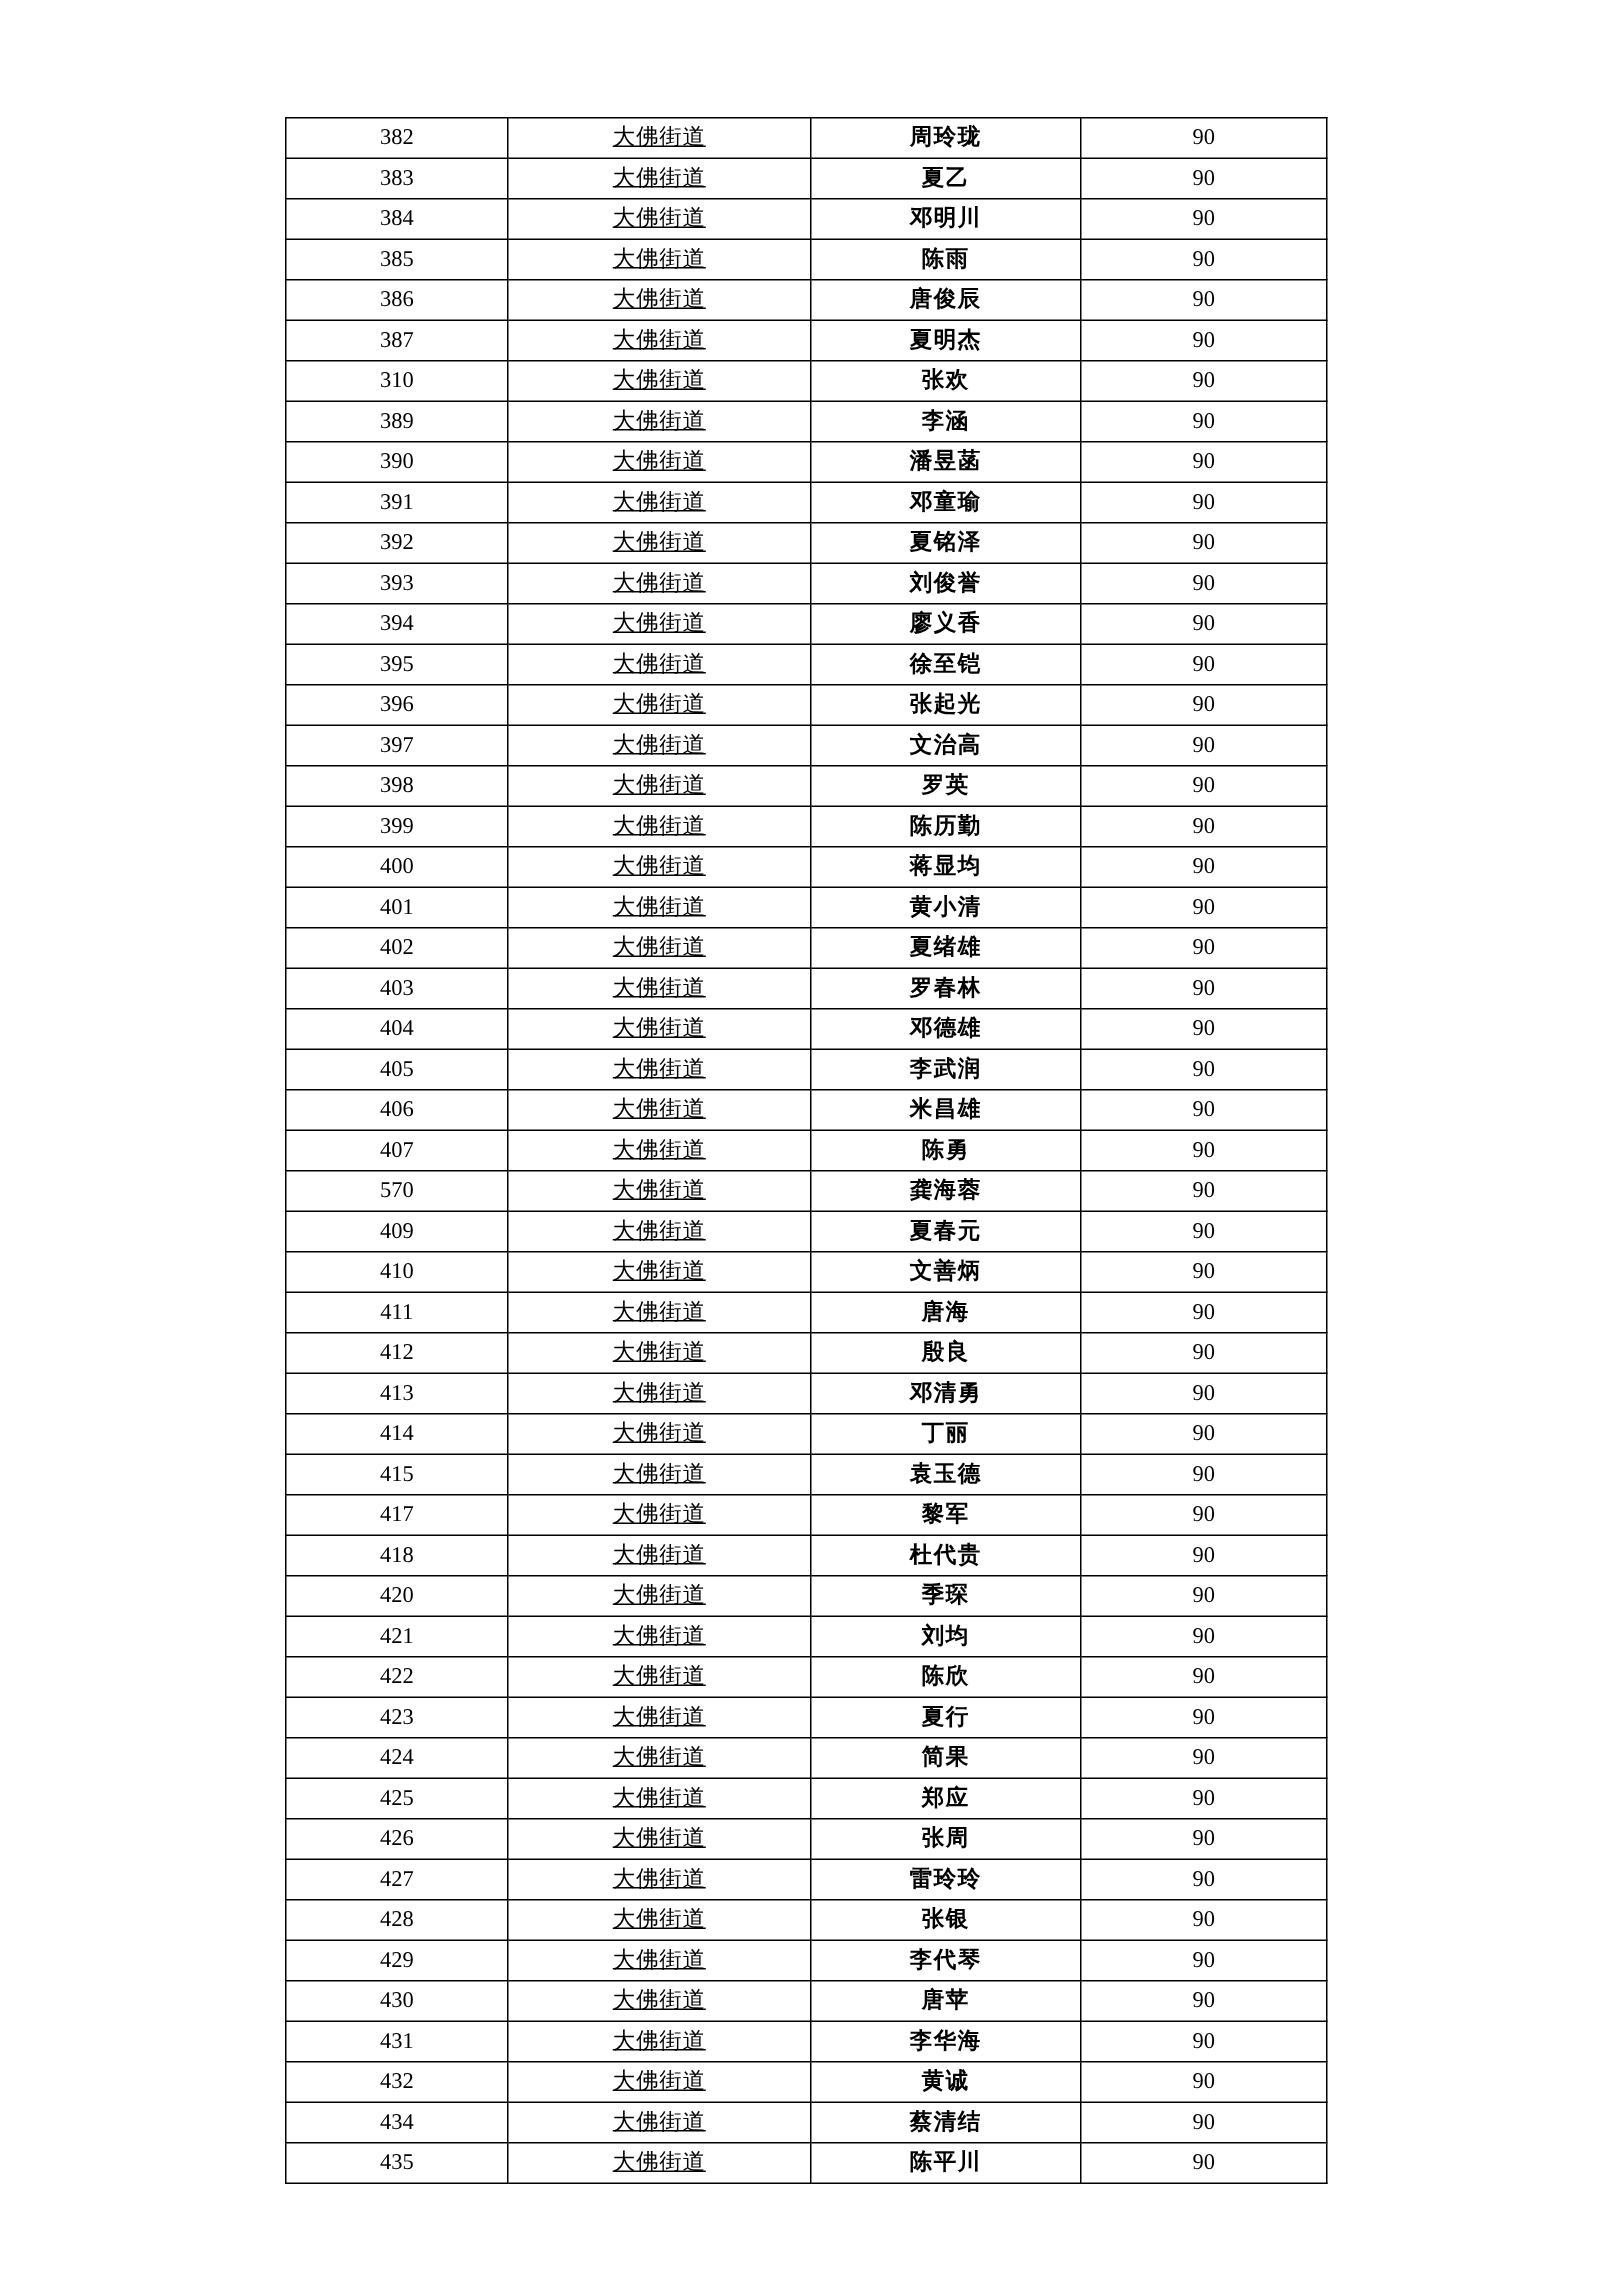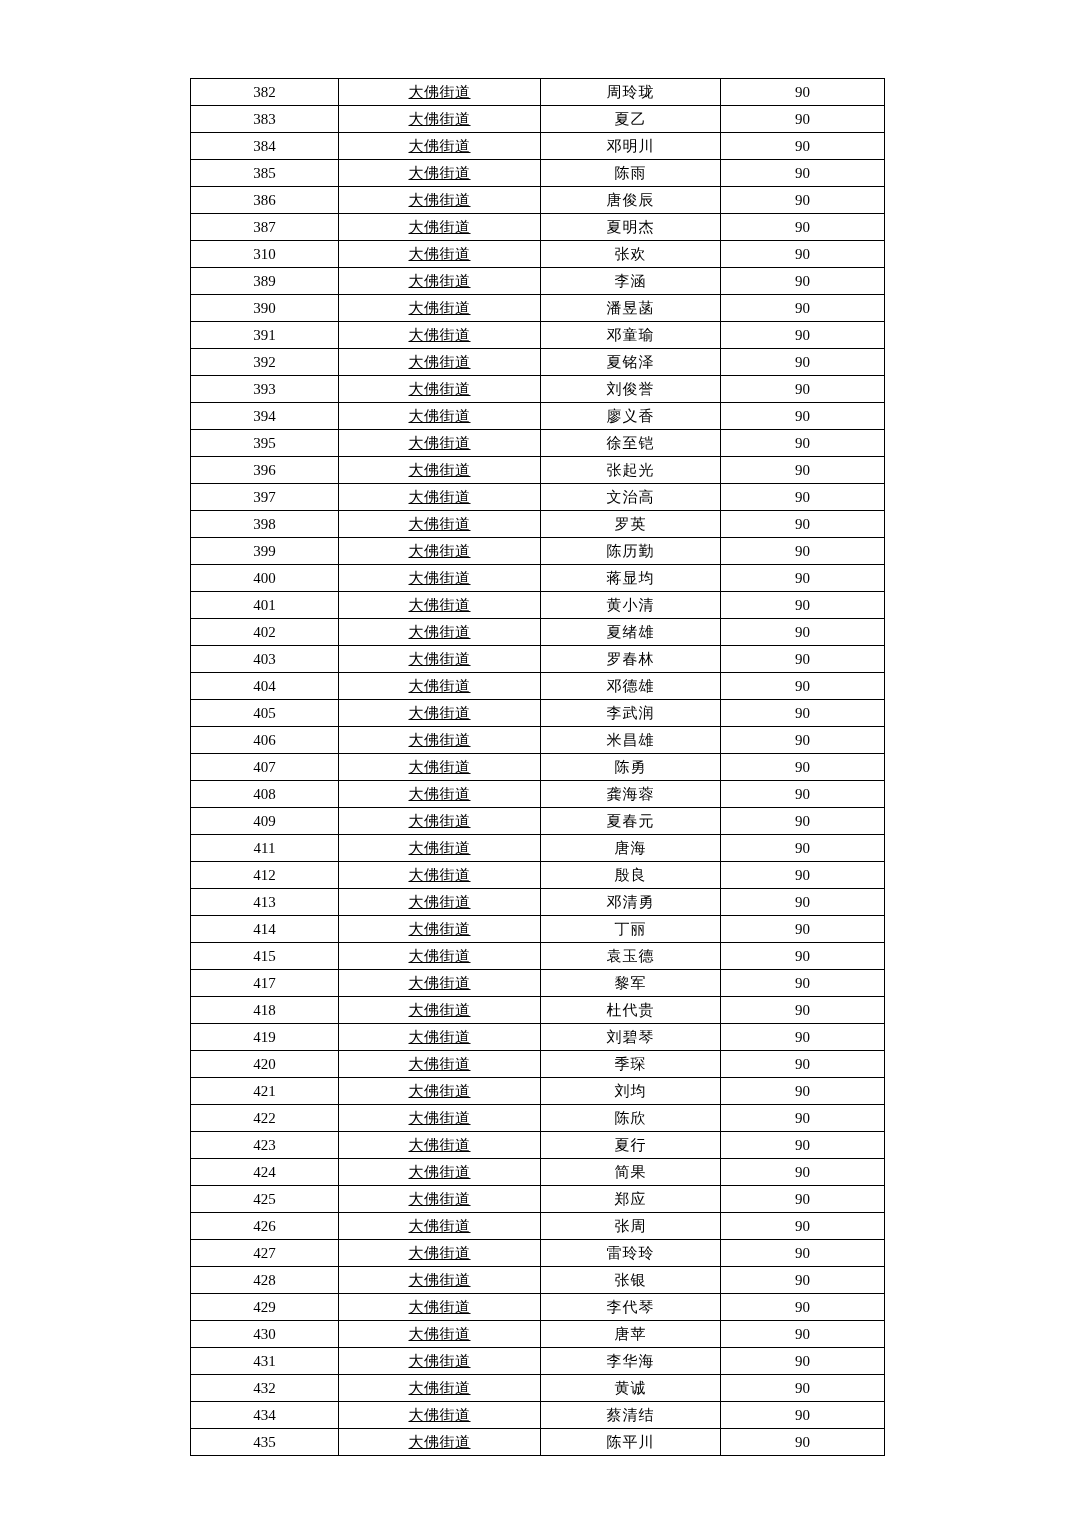--- a/index.html
+++ b/index.html
@@ -36,21 +36,21 @@
     white-space: nowrap;
     overflow: hidden;
   }
   col.c-index { width: 148px; }
   col.c-street { width: 202px; }
   col.c-name   { width: 180px; }
   col.c-score  { width: 164px; }
 
   td.idx   { font-size: 15px; }
   td.street{ font-size: 14px; letter-spacing: 0.5px; text-decoration: underline; }
-  td.name  { font-size: 15px; letter-spacing: 1px; }
+  td.name  { font-size: 15px; letter-spacing: 1px; font-weight: bold; }
   td.score { font-size: 15px; margin-left: 44px; }
 </style>
 </head>
 <body>
 
 <div class="page">
   <table class="roster">
     <colgroup>
       <col class="c-index">
       <col class="c-street">
@@ -208,32 +208,38 @@
           <td class="name">米昌雄</td>
           <td class="score">90</td>
         </tr>
         <tr>
           <td class="idx">407</td>
           <td class="street">大佛街道</td>
           <td class="name">陈勇</td>
           <td class="score">90</td>
         </tr>
         <tr>
-          <td class="idx">408</td>
+          <td class="idx">570</td>
           <td class="street">大佛街道</td>
           <td class="name">龚海蓉</td>
           <td class="score">90</td>
         </tr>
         <tr>
           <td class="idx">409</td>
           <td class="street">大佛街道</td>
           <td class="name">夏春元</td>
           <td class="score">90</td>
         </tr>
         <tr>
+          <td class="idx">410</td>
+          <td class="street">大佛街道</td>
+          <td class="name">文善炳</td>
+          <td class="score">90</td>
+        </tr>
+        <tr>
           <td class="idx">411</td>
           <td class="street">大佛街道</td>
           <td class="name">唐海</td>
           <td class="score">90</td>
         </tr>
         <tr>
           <td class="idx">412</td>
           <td class="street">大佛街道</td>
           <td class="name">殷良</td>
           <td class="score">90</td>
@@ -259,26 +265,20 @@
         <tr>
           <td class="idx">417</td>
           <td class="street">大佛街道</td>
           <td class="name">黎军</td>
           <td class="score">90</td>
         </tr>
         <tr>
           <td class="idx">418</td>
           <td class="street">大佛街道</td>
           <td class="name">杜代贵</td>
-          <td class="score">90</td>
-        </tr>
-        <tr>
-          <td class="idx">419</td>
-          <td class="street">大佛街道</td>
-          <td class="name">刘碧琴</td>
           <td class="score">90</td>
         </tr>
         <tr>
           <td class="idx">420</td>
           <td class="street">大佛街道</td>
           <td class="name">季琛</td>
           <td class="score">90</td>
         </tr>
         <tr>
           <td class="idx">421</td>

